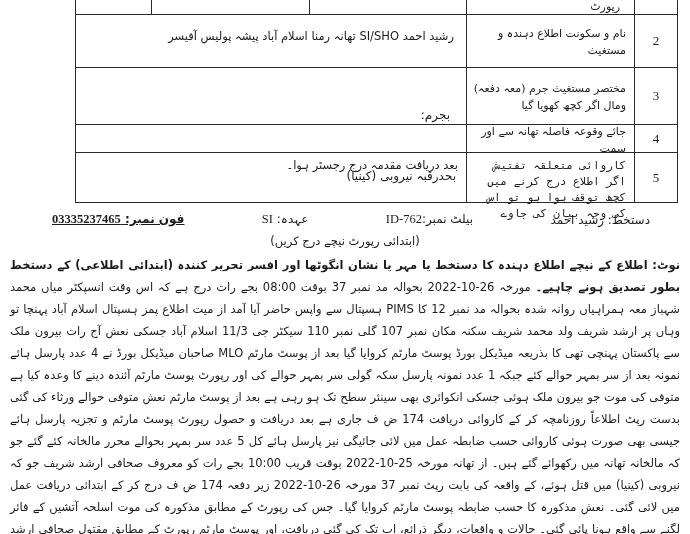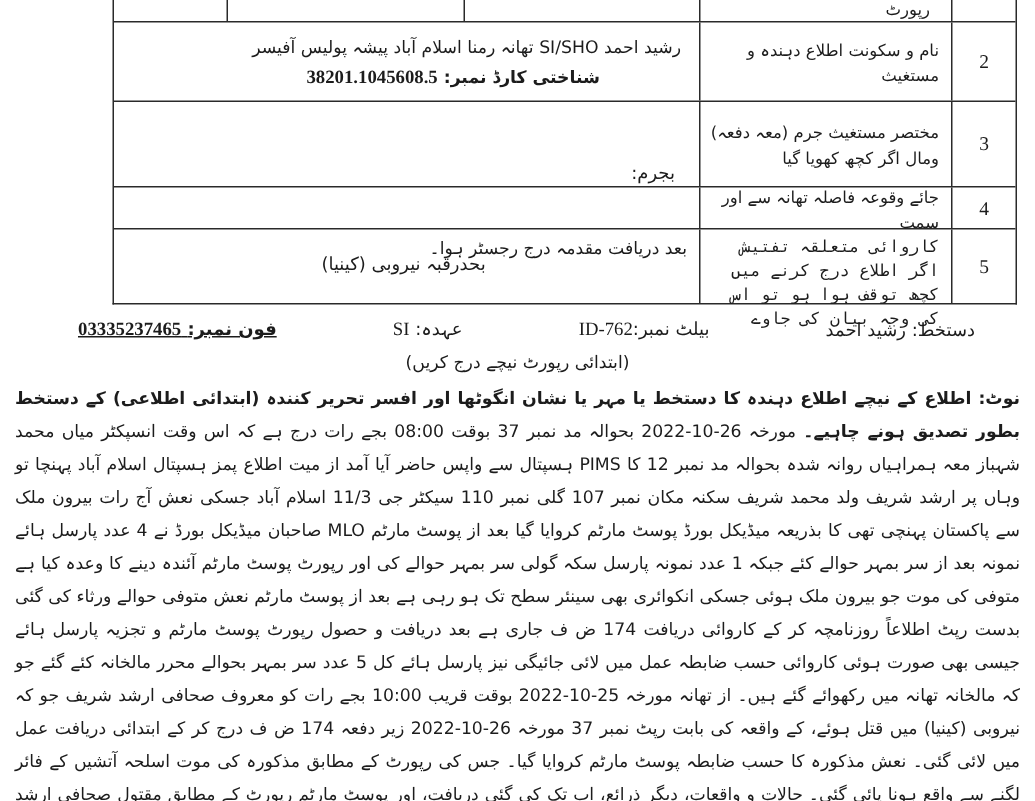--- a/index.html
+++ b/index.html
@@ -50,21 +50,21 @@
     padding:0 58px 0 12px; font-weight:bold; font-size:11.5px;
   }
   .row2 .idnum { font-family:"Liberation Serif", serif; font-weight:bold; font-size:12.5px; }
 
   .row3 { height:57px; }
   .row3 .value-cell { display:flex; flex-direction:column; justify-content:flex-end; }
   .row3 .crime { text-align:right; padding-right:8px; }
   .row3 .section { text-align:right; padding-right:118px; }
 
   .row4 { height:28px; }
-  .row4 .value-cell { display:flex; align-items:center; justify-content:center;margin-top:48px; }
+  .row4 .value-cell { display:flex; align-items:center; justify-content:flex-start;margin-top:48px; }
   .row4 .value-cell span { padding-right:2px; }
 
   .row5 { height:50px; }
   .row5 .value-cell { padding-top:5px; text-align:right; font-size:11.5px; }
   .row5 .label-cell { line-height:16px; justify-content:flex-start; padding-top:5px;font-family:Liberation Mono, monospace; }
 
   
   .sig-row {
     margin:9px 40px 0 52px;
     display:flex; justify-content:space-between; align-items:center;
@@ -101,24 +101,20 @@
       <div class="sub sub-c"></div>
     </div>
   </div>
 
   <div class="t-row row2">
     <div class="no-cell">2</div>
     <div class="label-cell">نام و سکونت اطلاع دہندہ و مستغیث</div>
     <div class="value-cell">
       <div class="v-line1">رشید احمد SI/SHO تھانہ رمنا اسلام آباد پیشہ پولیس آفیسر</div>
       <div class="v-line2">
-        <span>
-          <span>شناختی کارڈ نمبر:</span>
-          <span class="idnum">38201.1045608.5</span>
-        </span>
       </div>
     </div>
   </div>
 
   <div class="t-row row3">
     <div class="no-cell">3</div>
     <div class="label-cell">مختصر مستغیث جرم (معہ دفعہ) ومال اگر کچھ کھویا گیا</div>
     <div class="value-cell">
       <div class="crime">بجرم:</div>
     </div>

